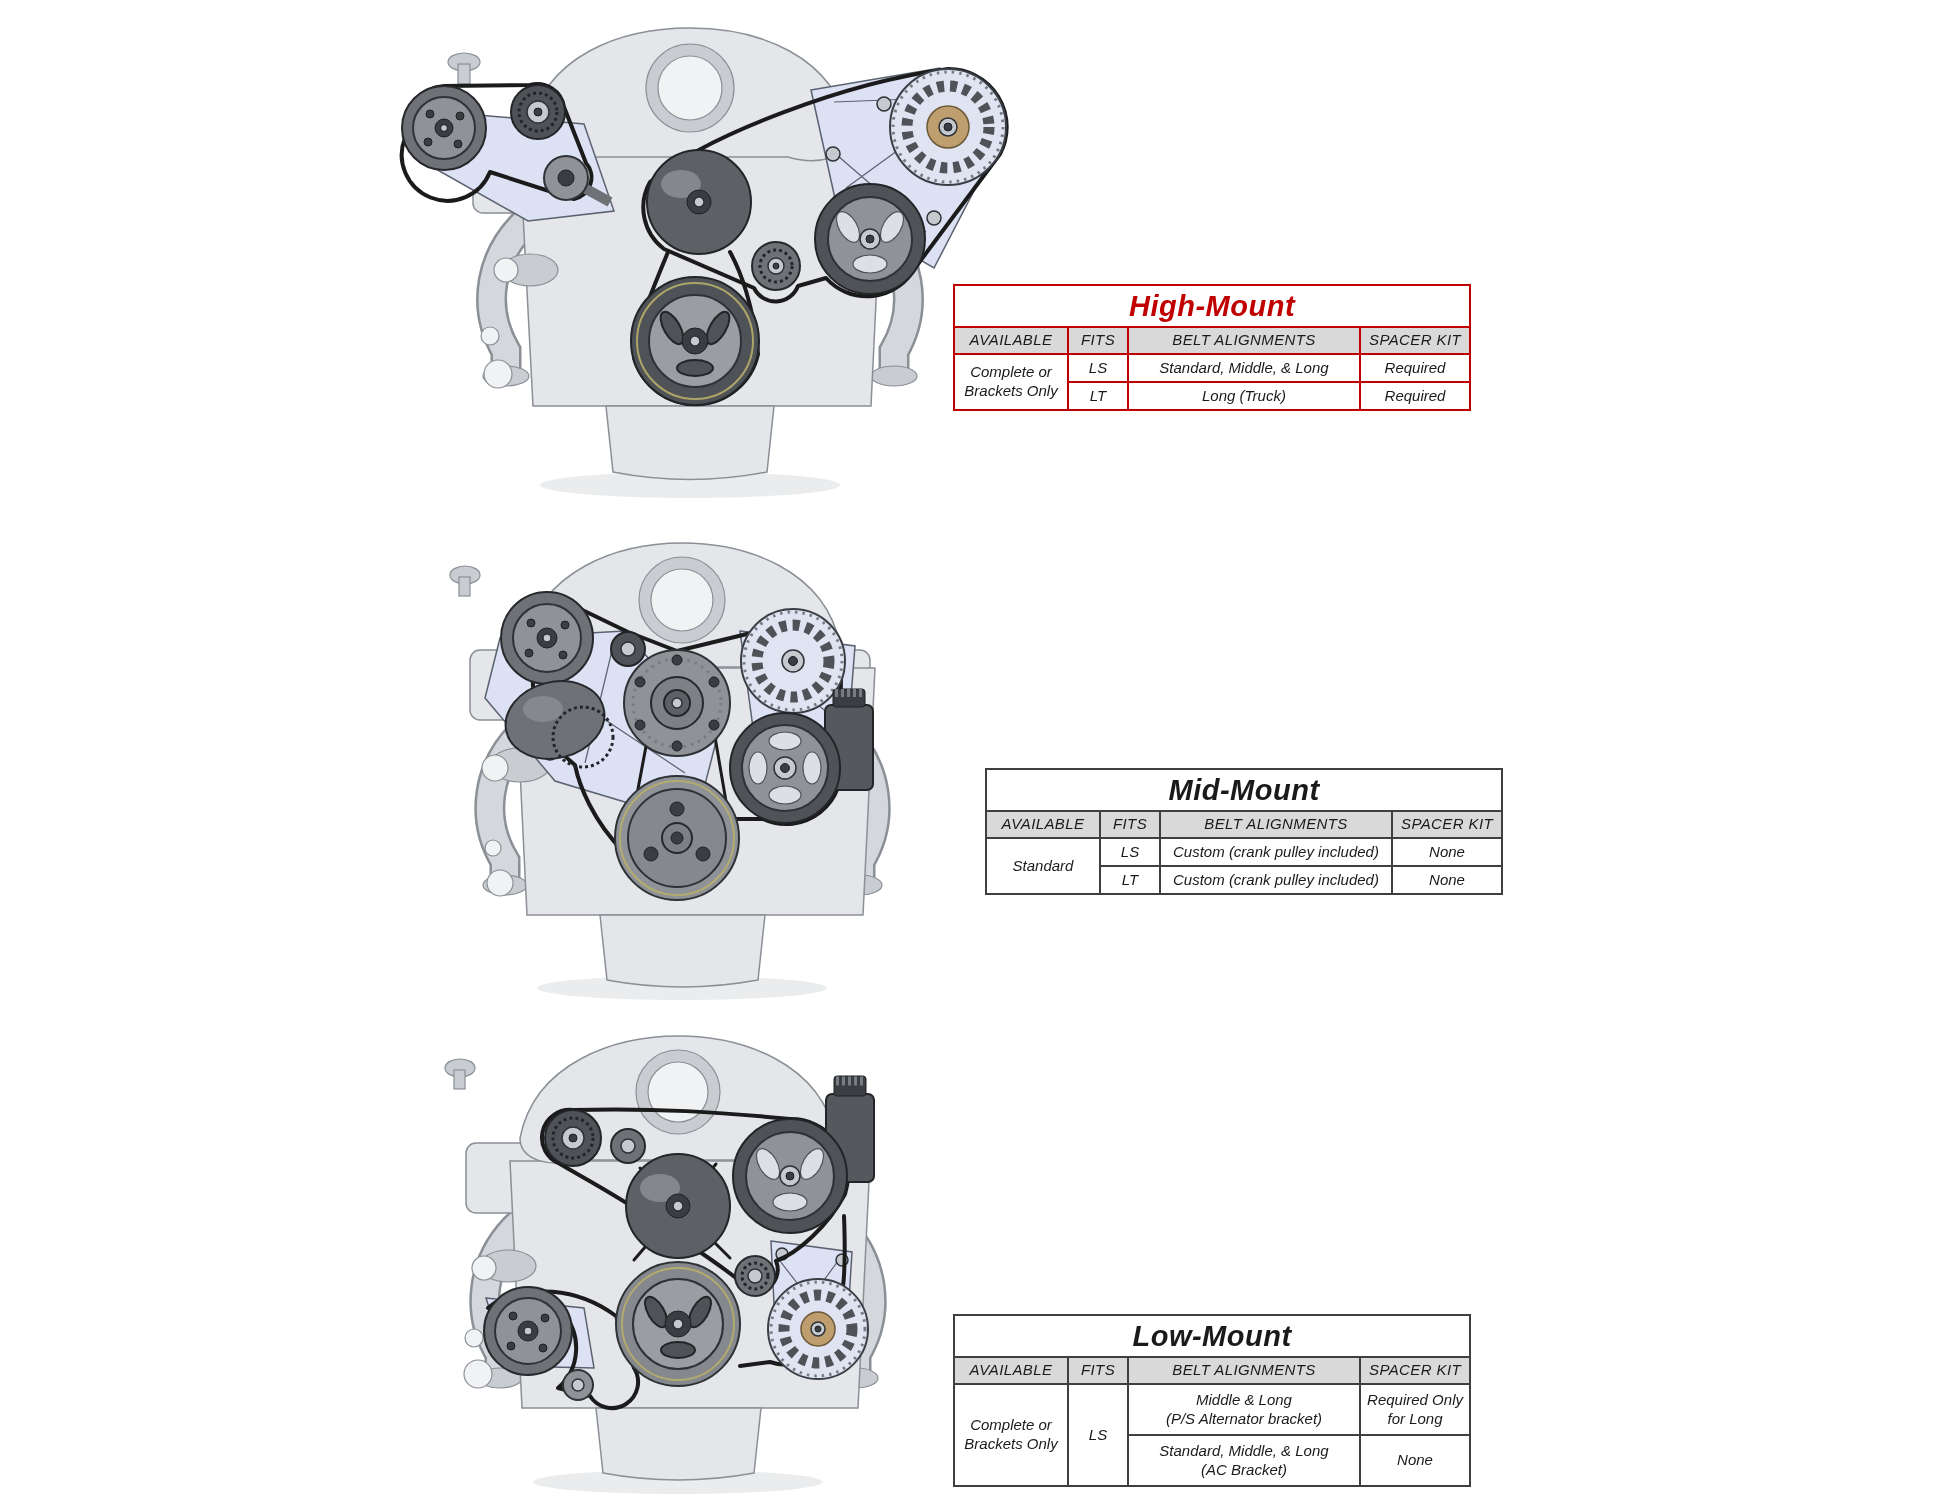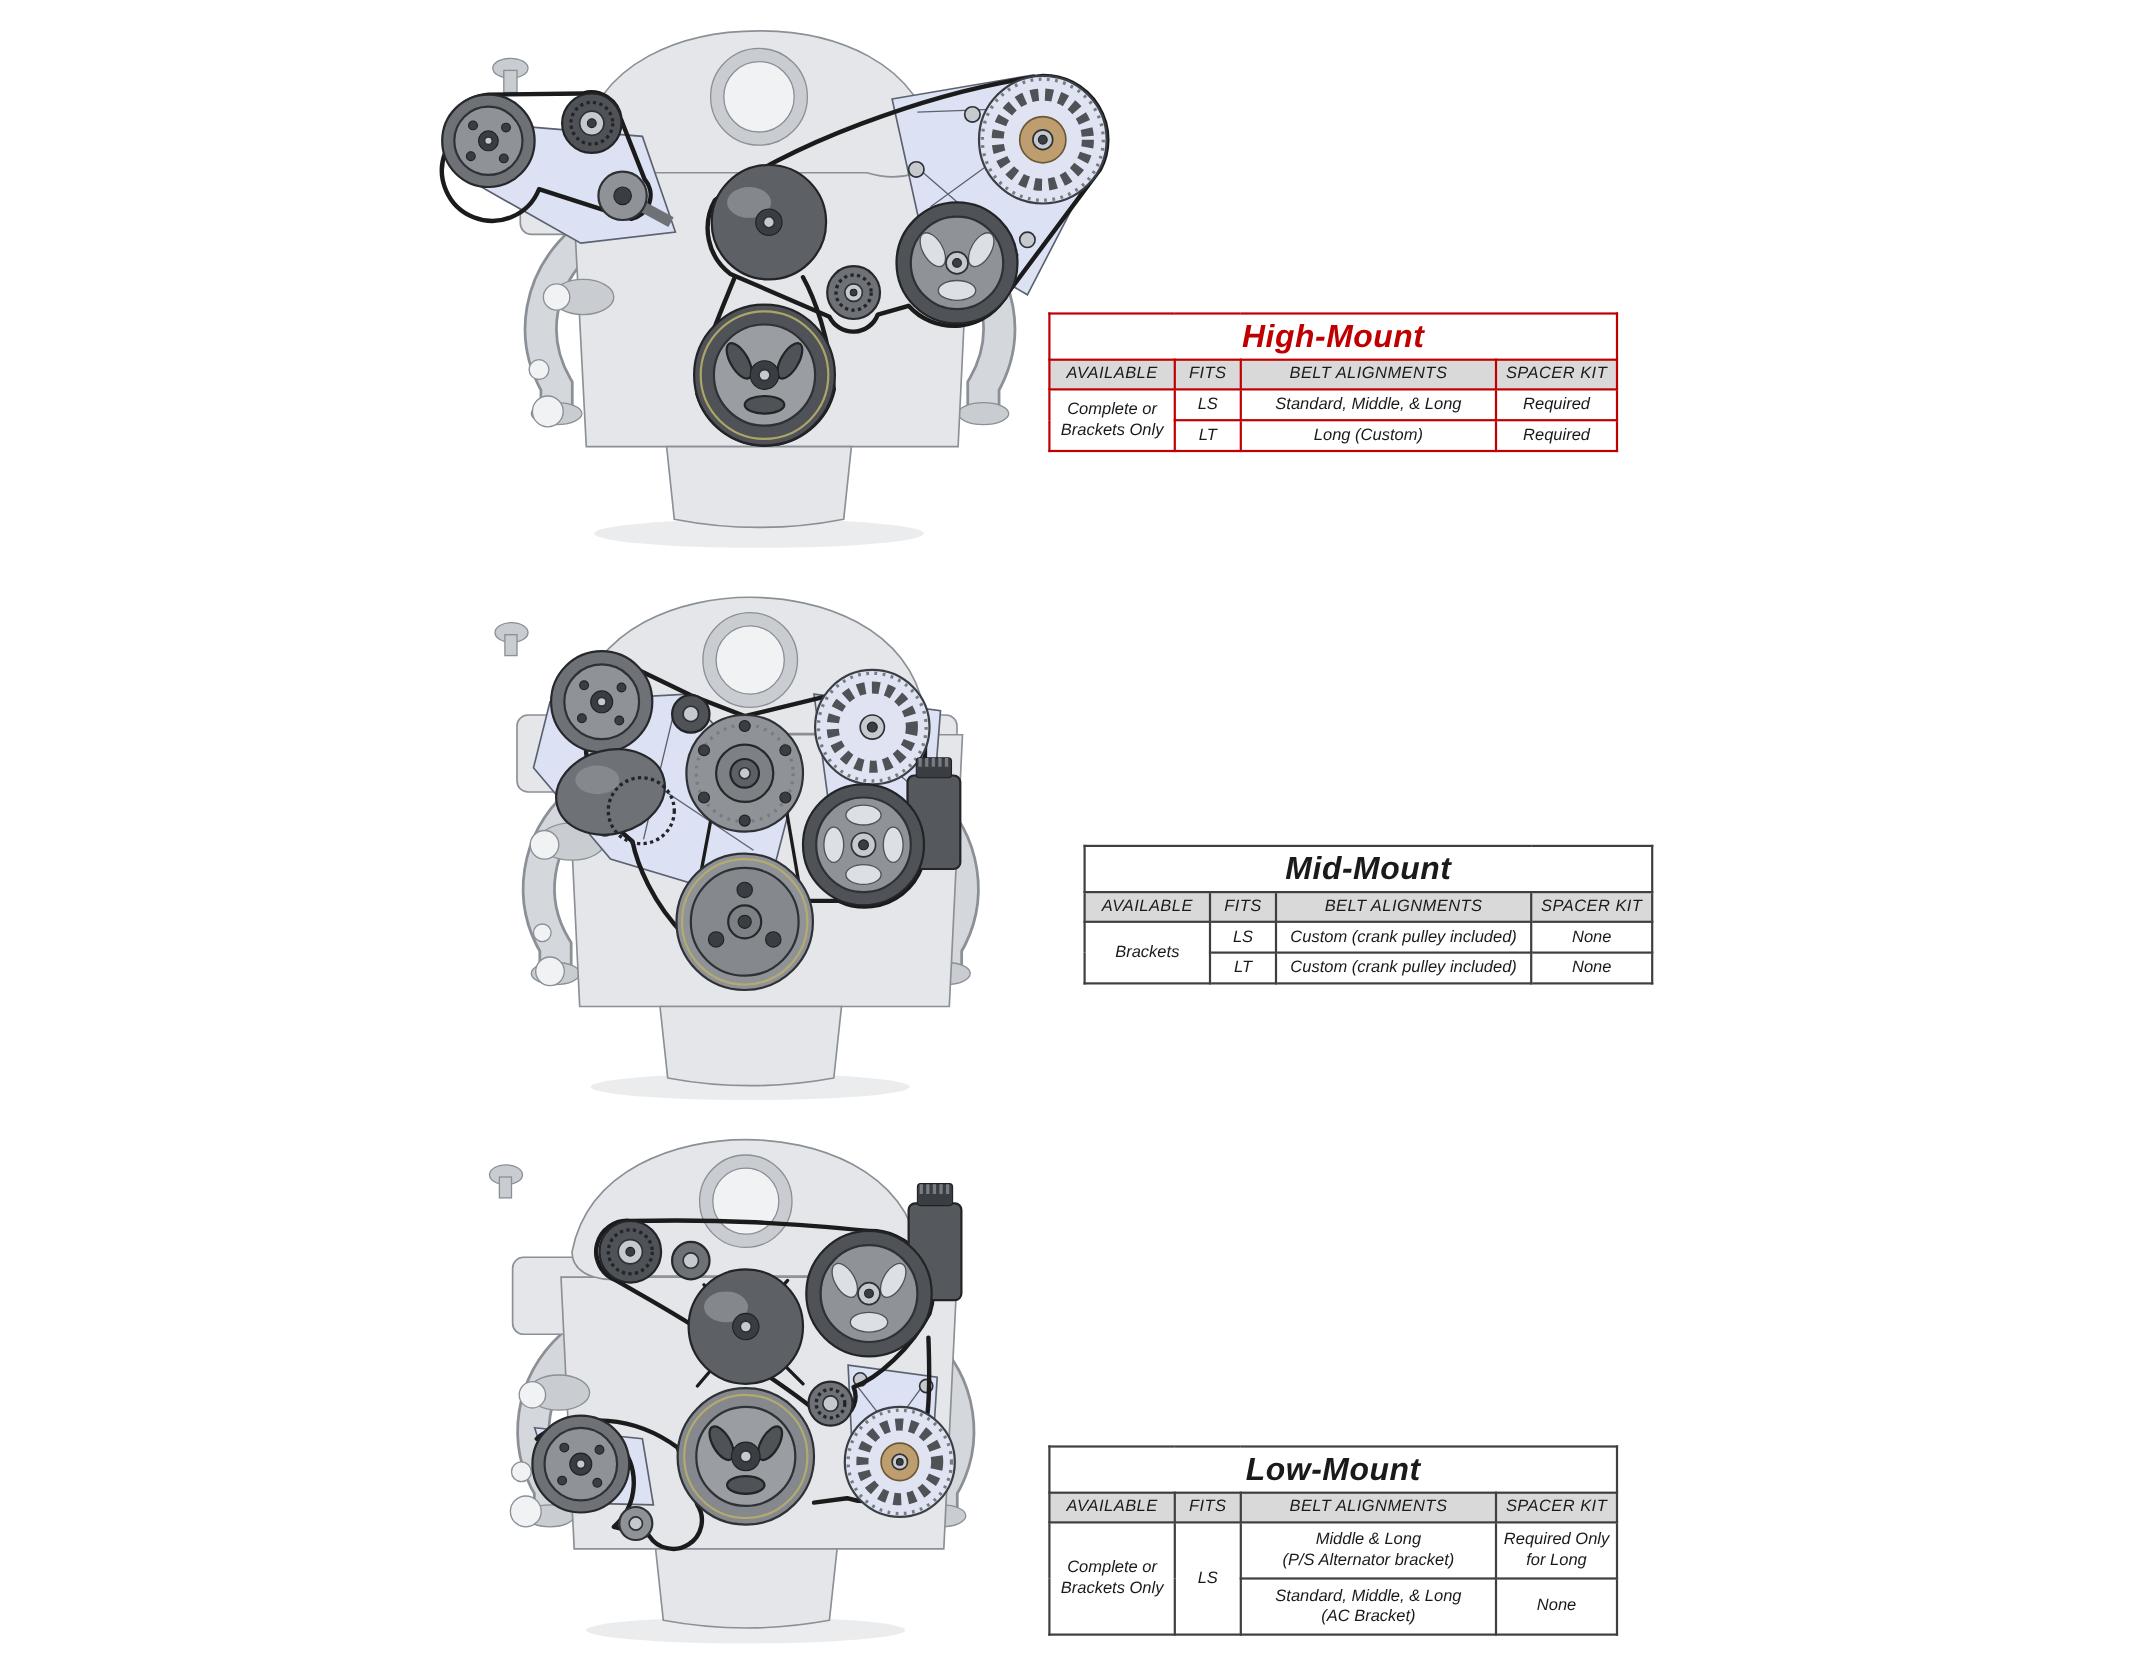--- a/index.html
+++ b/index.html
@@ -378,21 +378,21 @@
     </tr>
     <tr class="body-row">
       <td rowspan="2" class="multiline">Complete or
 Brackets Only</td>
       <td>LS</td>
       <td>Standard, Middle, &amp; Long</td>
       <td>Required</td>
     </tr>
     <tr class="body-row">
       <td>LT</td>
-      <td>Long (Custom)</td>
+      <td>Long (Truck)</td>
       <td>Required</td>
     </tr>
   </tbody>
     </table>
 
   <table class="spec-table" style="left:985px;top:768px">
     <colgroup>
         <col style="width:114px">
         <col style="width:60px">
         <col style="width:232px">
@@ -402,21 +402,21 @@
         <tr>
       <td class="ttl" colspan="4">Mid-Mount</td>
     </tr>
     <tr class="hdr">
       <td>AVAILABLE</td>
       <td>FITS</td>
       <td>BELT ALIGNMENTS</td>
       <td>SPACER KIT</td>
     </tr>
     <tr class="body-row">
-      <td rowspan="2">Brackets</td>
+      <td rowspan="2">Standard</td>
       <td>LS</td>
       <td>Custom (crank pulley included)</td>
       <td>None</td>
     </tr>
     <tr class="body-row">
       <td>LT</td>
       <td>Custom (crank pulley included)</td>
       <td>None</td>
     </tr>
   </tbody>

